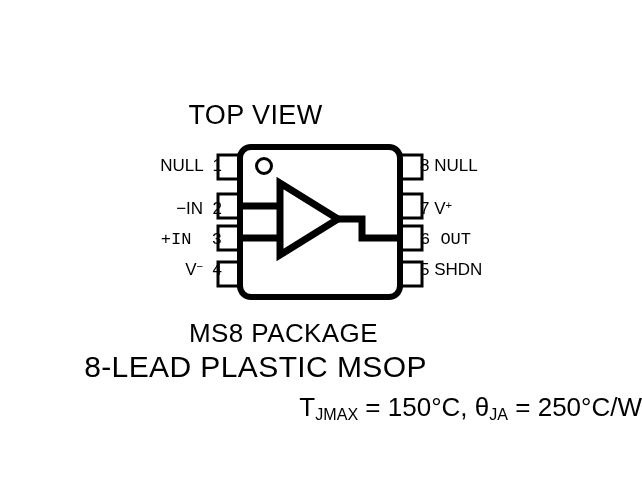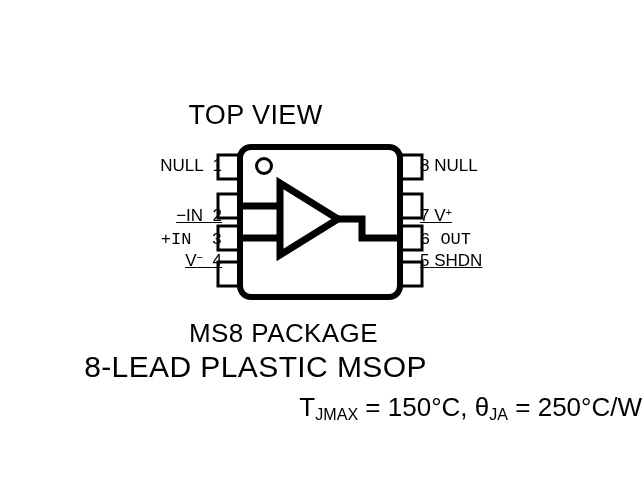--- a/index.html
+++ b/index.html
@@ -77,23 +77,23 @@
     left: 420px;
     width: 210px;
   }
   .right-label {
     left: 0;
     text-align: right;
   }
 
   
   .row1 { top: 157px; }
-  .row2 { top: 207px; text-decoration: underline; }
+  .row2 { top: 200px; }
   .row3 { top: 231px; font-family: Liberation Mono, monospace; }
-  .row4 { top: 252px; text-decoration: underline; }
+  .row4 { top: 261px; }
 </style>
 </head>
 <body>
 
 <svg id="pkg-diagram" viewBox="0 0 642 490">
 
   <g fill="#ffffff" stroke="#000000" stroke-width="3">
     <rect x="218" y="155" width="26" height="24"></rect>
     <rect x="218" y="194" width="26" height="24"></rect>
     <rect x="218" y="226" width="26" height="24"></rect>

